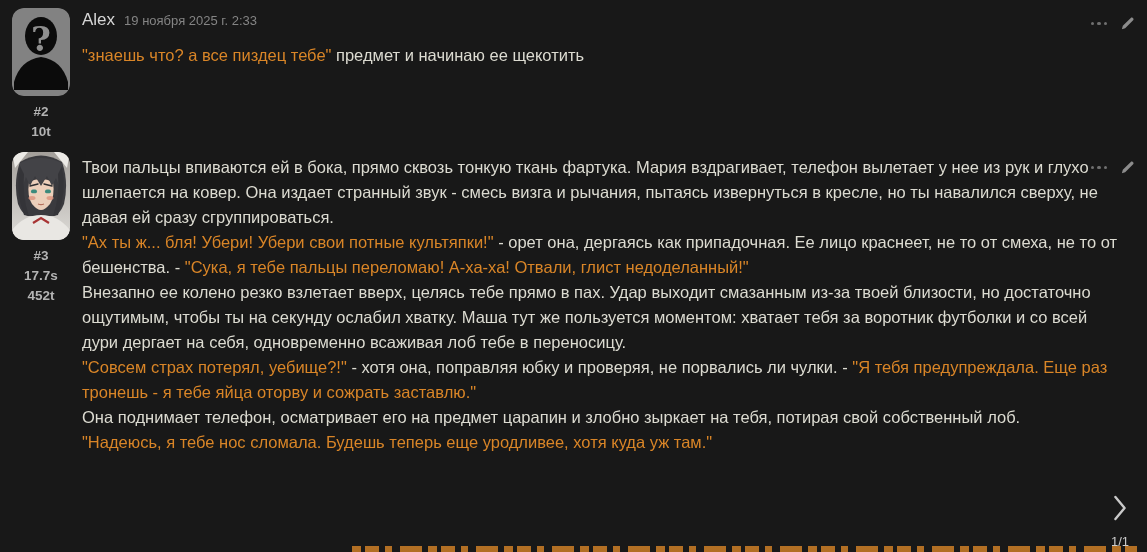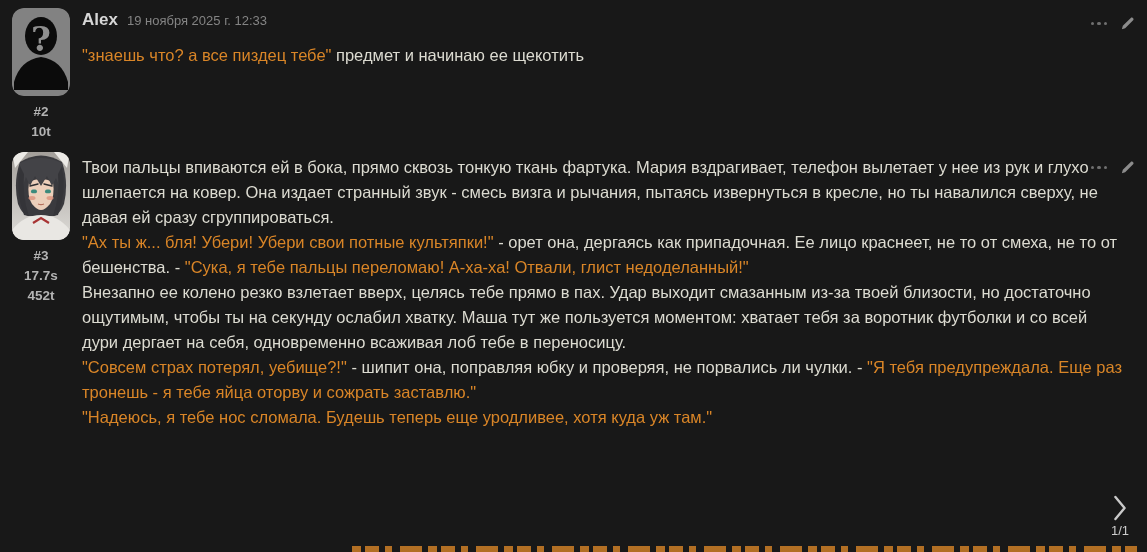--- a/index.html
+++ b/index.html
@@ -10,33 +10,33 @@
     color:var(--text,#dcdbd1);
   }
   .mes{display:flex;padding:8px 10px 2px 10px;}
   .avatar-col{width:62px;flex-shrink:0;display:flex;flex-direction:column;align-items:center;}
   .avatar{width:58px;height:88px;border-radius:12px;overflow:hidden;flex-shrink:0;cursor:pointer;}
   .avatar svg{display:block;}
   .mes-meta{color:var(--meta,#b3b3b3);font-weight:700;font-size:13.5px;line-height:20px;text-align:center;}
   .mes-meta-first{margin-top:6px;}
   .mes-content{flex:1;min-width:0;padding-left:10px;padding-right:12px;position:relative;}
   .mes-header{height:30px;display:flex;align-items:baseline;gap:9px;padding-top:2px;}
-  .name{font-size:17px;font-weight:700;color:var(--name,#d6d6d6);}
+  .name{font-size:17px;font-weight:400;color:var(--name,#d6d6d6);}
   .timestamp{font-size:13px;color:var(--tstamp,#848484);}
   .scissors{align-self:center;line-height:0;transform:rotate(12deg);}
   .mes-buttons{position:absolute;right:2px;top:8px;display:flex;gap:13px;align-items:center;}
   .ellipsis{display:flex;gap:3px;align-items:center;cursor:pointer;padding:4px 0;}
   .ellipsis i{width:3.5px;height:3.5px;border-radius:50%;background:#707070;display:block;}
   .pencil{cursor:pointer;line-height:0;}
   .mes-text{font-size:16.5px;line-height:25px;margin-top:3px;word-wrap:break-word;}
   .mes-text p{margin:0;}
   .q{color:var(--quote,#d98527);}
   .swipe-right{position:absolute;top:494px;right:9px;width:36px;text-align:center;}
   .swipe-arrow{cursor:pointer;line-height:0;}
-  .swipe-counter{font-size:13px;color:var(--swipe,#cccccc);margin-top:1px;}
+  .swipe-counter{font-size:13px;color:var(--swipe,#cccccc);margin-top:12px;}
   .clipped-line{
     position:absolute;left:352px;right:10px;bottom:0;height:6px;opacity:.8;
     background:repeating-linear-gradient(90deg,
       var(--quote,#d98527) 0 9px, transparent 9px 13px,
       var(--quote,#d98527) 13px 27px, transparent 27px 33px,
       var(--quote,#d98527) 33px 40px, transparent 40px 48px,
       var(--quote,#d98527) 48px 70px, transparent 70px 76px);
   }
 </style>
 </head>
@@ -51,21 +51,21 @@
         <path d="M2 82 L2 74 Q8 52 29 49 Q50 52 56 74 L56 82 Z" fill="#0b0b0b"></path>
         <text x="29" y="43" text-anchor="middle" font-size="34" font-weight="bold" fill="#8f8f8f" font-family="DejaVu Serif, serif">?</text>
       </svg>
     </div>
     <div class="mes-meta mes-meta-first">#2</div>
     <div class="mes-meta">10t</div>
   </div>
   <div class="mes-content">
     <div class="mes-header">
       <span class="name">Alex</span>
-      <span class="timestamp">19 ноября 2025 г. 12:33</span>
+      <span class="timestamp">19 ноября 2025 г. 2:33</span>
     </div>
     <div class="mes-buttons">
       <span class="ellipsis">
           <i></i>
           <i></i>
           <i></i>
         </span>
       <span class="pencil">
         <svg viewBox="0 0 16 16" width="15" height="15">
             <path d="M2 14 L3 10.5 L11.5 2 C12 1.5 13 1.5 13.6 2.1 L14 2.5 C14.6 3.1 14.6 4 14 4.5 L5.5 13 Z" fill="#8c8c8c"></path>
@@ -126,21 +126,22 @@
       <span class="pencil">
         <svg viewBox="0 0 16 16" width="15" height="15">
             <path d="M2 14 L3 10.5 L11.5 2 C12 1.5 13 1.5 13.6 2.1 L14 2.5 C14.6 3.1 14.6 4 14 4.5 L5.5 13 Z" fill="#8c8c8c"></path>
           </svg>
       </span>
     </div>
     <div class="mes-text">
         <p><span>Твои пальцы впиваются ей в бока, прямо сквозь тонкую ткань фартука. Мария вздрагивает, телефон вылетает у нее из рук и глухо шлепается на ковер. Она издает странный звук - смесь визга и рычания, пытаясь извернуться в кресле, но ты навалился сверху, не давая ей сразу сгруппироваться.</span></p>
         <p><span class="q">"Ах ты ж... бля! Убери! Убери свои потные культяпки!"</span><span> - орет она, дергаясь как припадочная. Ее лицо краснеет, не то от смеха, не то от бешенства. - </span><span class="q">"Сука, я тебе пальцы переломаю! А-ха-ха! Отвали, глист недоделанный!"</span></p>
         <p><span>Внезапно ее колено резко взлетает вверх, целясь тебе прямо в пах. Удар выходит смазанным из-за твоей близости, но достаточно ощутимым, чтобы ты на секунду ослабил хватку. Маша тут же пользуется моментом: хватает тебя за воротник футболки и со всей дури дергает на себя, одновременно всаживая лоб тебе в переносицу.</span></p>
-        <p><span class="q">"Совсем страх потерял, уебище?!"</span><span> - шипит она, поправляя юбку и проверяя, не порвались ли чулки. - </span><span class="q">"Я тебя предупреждала. Еще раз тронешь - я тебе яйца оторву и сожрать заставлю."</span></p>
+        <p><span class="q">"Совсем страх потерял, уебище?!"</span><span> - хотя она, поправляя юбку и проверяя, не порвались ли чулки. - </span><span class="q">"Я тебя предупреждала. Еще раз тронешь - я тебе яйца оторву и сожрать заставлю."</span></p>
+        <p><span>Она поднимает телефон, осматривает его на предмет царапин и злобно зыркает на тебя, потирая свой собственный лоб.</span></p>
         <p><span class="q">"Надеюсь, я тебе нос сломала. Будешь теперь еще уродливее, хотя куда уж там."</span></p>
       </div>
   </div>
 </div>
 
 <div class="swipe-right">
   <div class="swipe-arrow">
     <svg viewBox="0 0 24 30" width="22" height="28">
       <path d="M7 3 L17 15 L7 27" stroke="#c9c9c9" stroke-width="2.6" fill="none" stroke-linecap="round" stroke-linejoin="round"></path>
     </svg>

